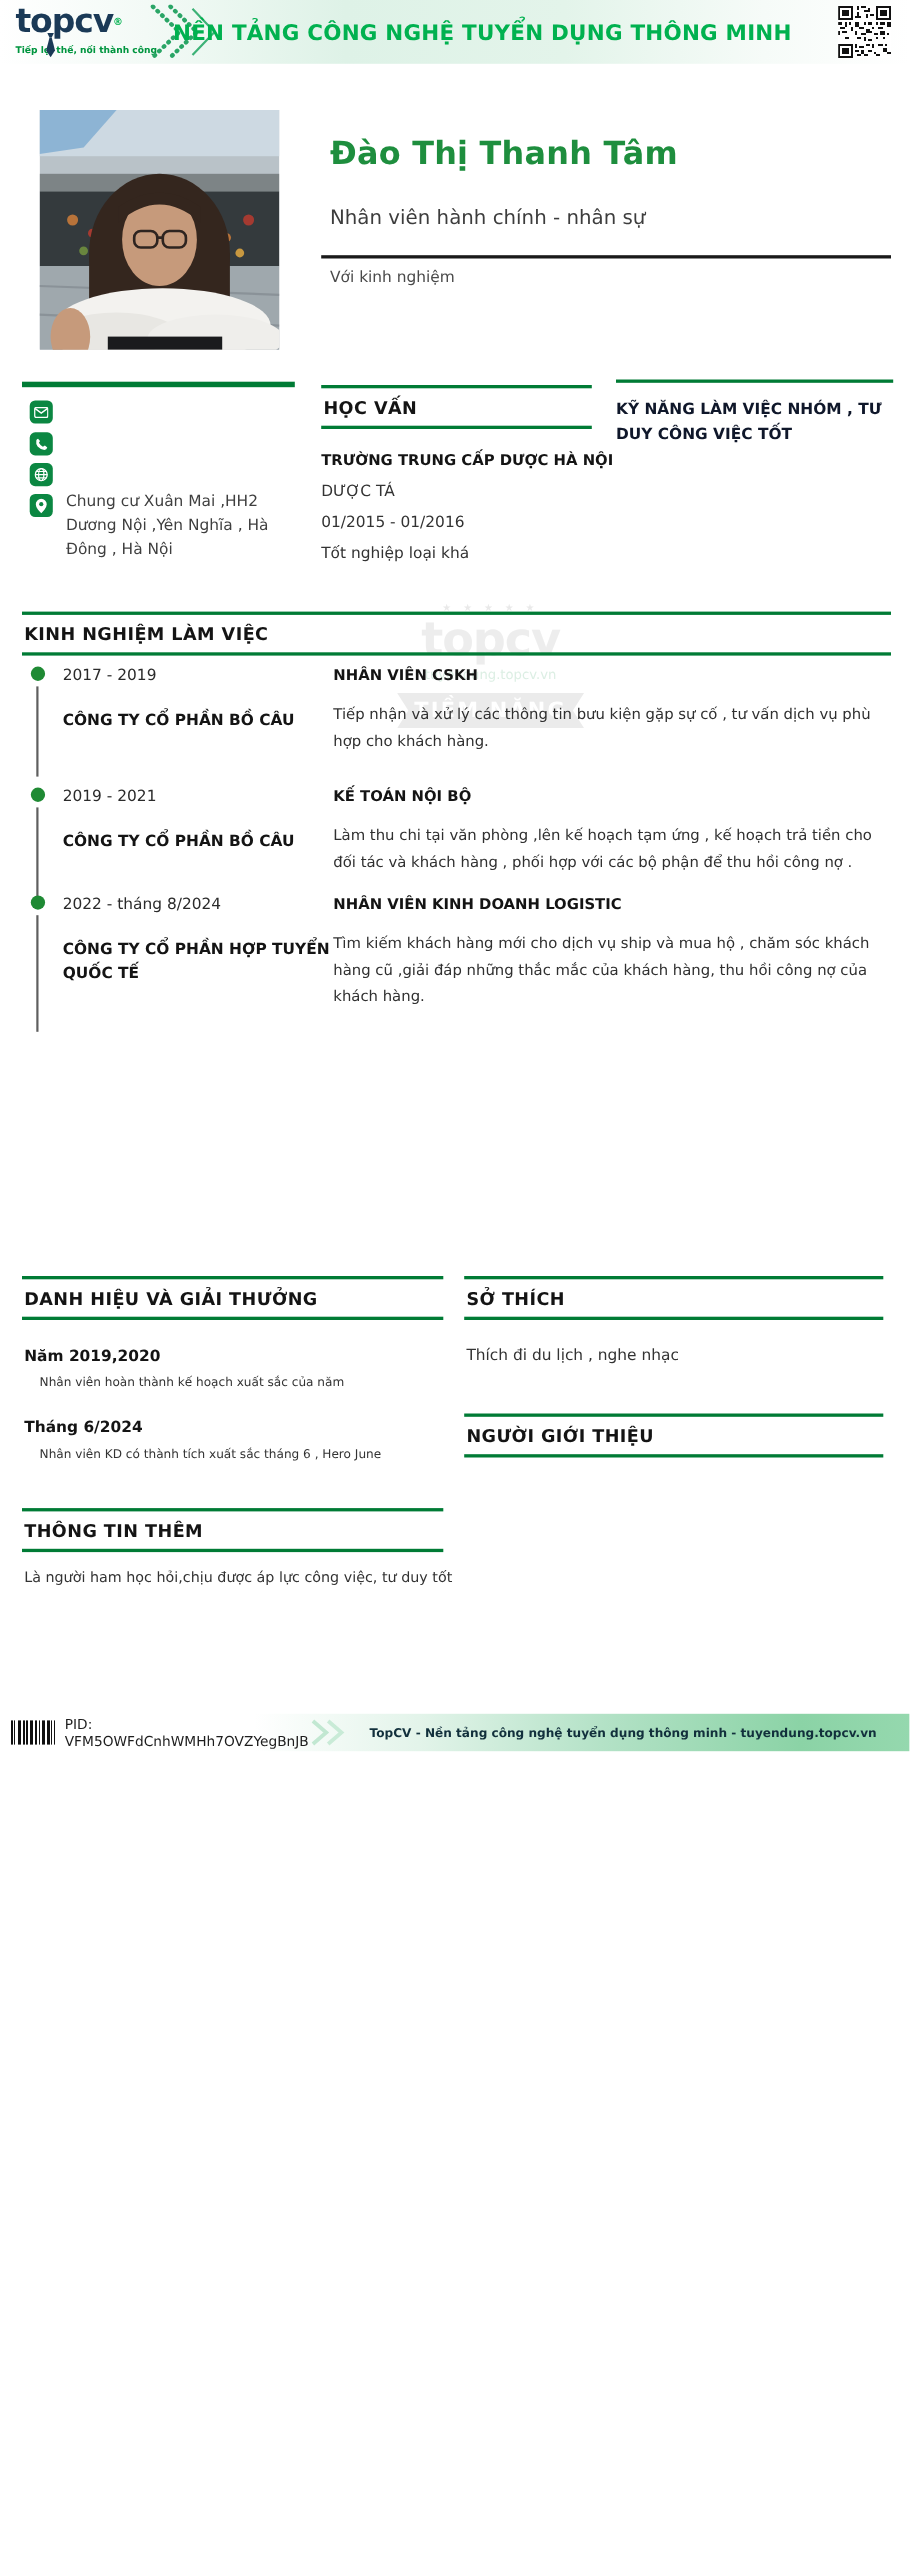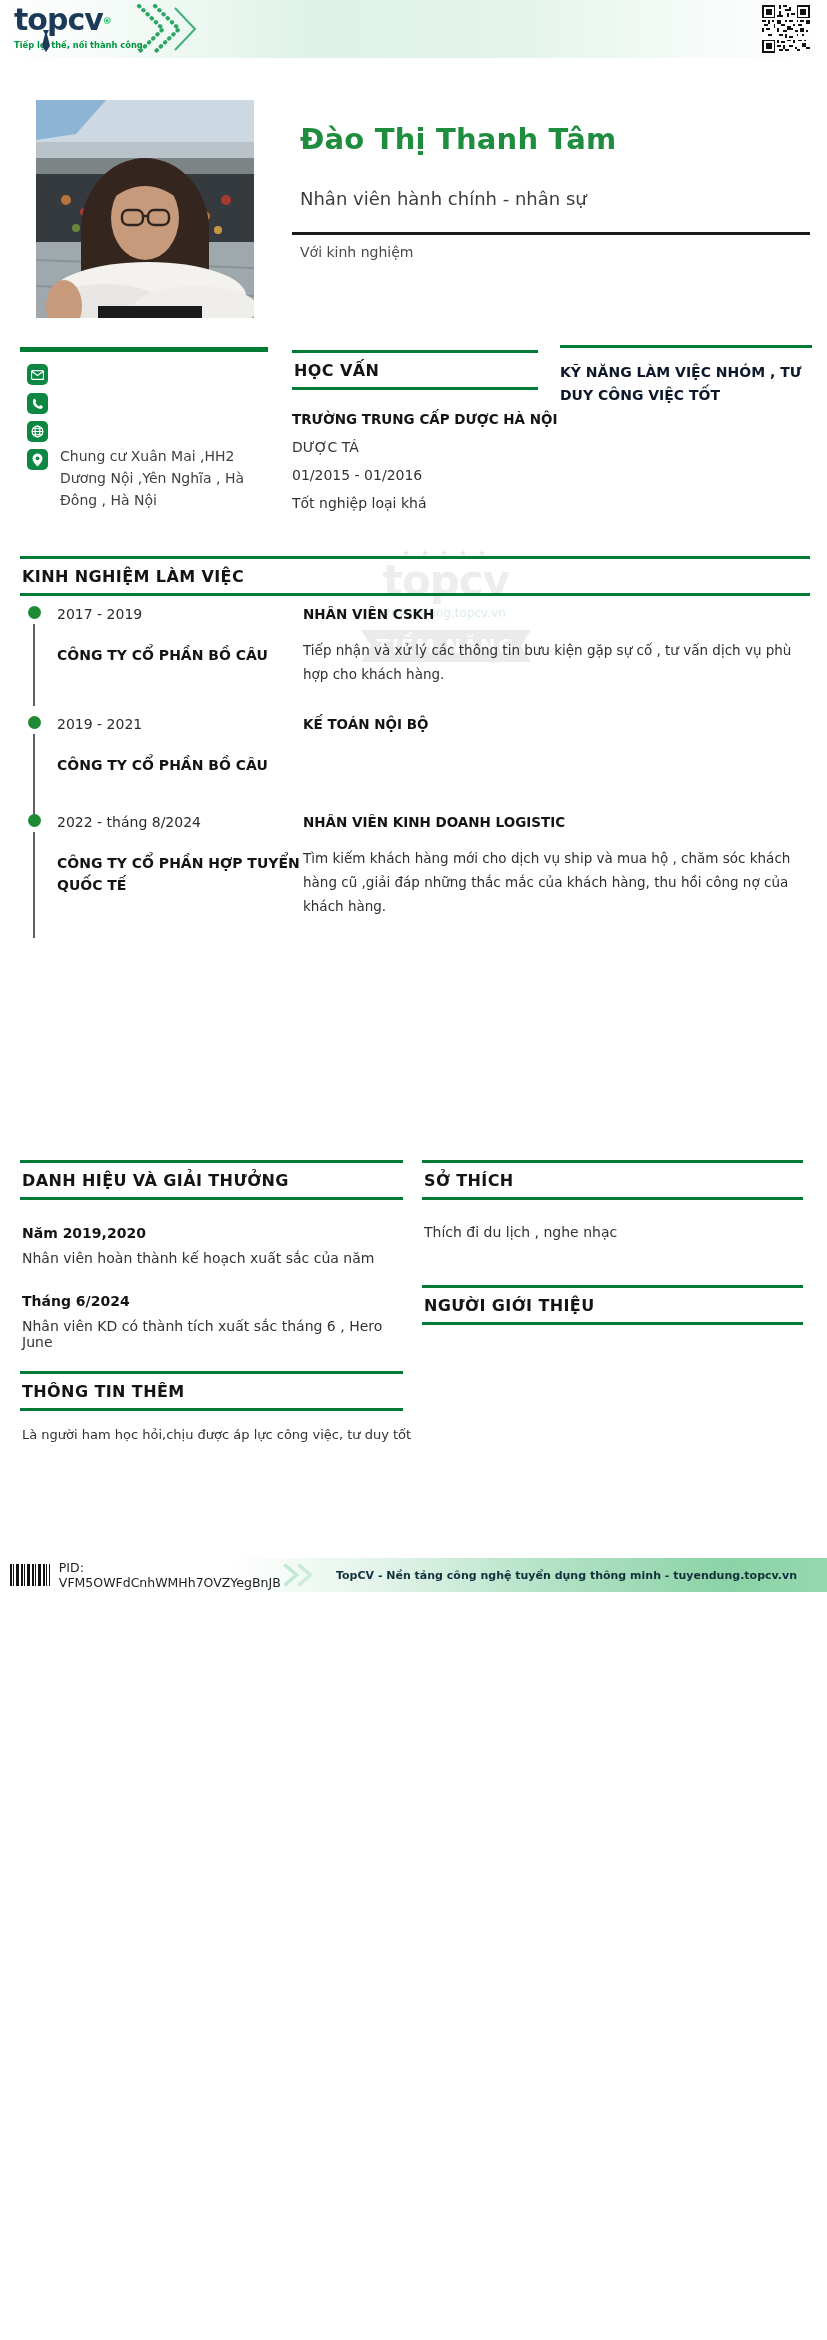--- a/index.html
+++ b/index.html
@@ -64,21 +64,21 @@
   .xp{position:absolute;left:0;right:0;}
   .xp .dot{position:absolute;left:8px;top:2px;width:13px;height:13px;border-radius:50%;background:#1f8a34;}
   .xp .vline{position:absolute;left:13px;top:20px;width:2px;background:#5f5f5f;}
   .xp-period{position:absolute;left:37px;top:2px;font-size:14px;color:#2b2b2b;white-space:nowrap;}
   .xp-company{position:absolute;left:37px;top:40px;width:246px;font-size:14px;font-weight:800;color:var(--ink);line-height:22px;}
   .xp-pos{position:absolute;left:283px;top:2px;font-size:13.5px;font-weight:800;color:var(--ink);white-space:nowrap;}
   .xp-desc{position:absolute;left:283px;top:34px;width:507px;font-size:13.5px;line-height:24px;color:#303030;}
   
   .awards{position:absolute;left:20px;top:1160px;width:383px;}
   .aw-time{margin:25px 0 0 2px;font-size:14px;font-weight:800;color:var(--ink);}
-  .aw-desc{margin:9px 0 0 2px;font-size:14px;color:#333;}
+  .aw-desc{margin:9px 0 0 16px;font-size:11px;color:#333;}
   .aw-gap{margin-top:27px;}
   .hobbies{position:absolute;left:422px;top:1160px;width:381px;}
   .hb-text{margin:24px 0 0 2px;font-size:14px;color:#333;}
   .refs{position:absolute;left:422px;top:1285px;width:381px;}
   .addl{position:absolute;left:20px;top:1371px;width:400px;}
   .ad-text{margin:16px 0 0 2px;font-size:13px;color:#333;}
   
   .footer{position:absolute;left:0;top:1558px;width:827px;height:34px;
     background:linear-gradient(90deg,#ffffff 0%,#ffffff 28%,#e3f4ea 46%,#b4e2c7 66%,#8bd3a6 88%,#95d8ae 100%);
     display:flex;align-items:center;}
@@ -102,20 +102,21 @@
         <polygon points="2,0 8,0 6,4 4,4" fill="#1b3a57"></polygon>
         <polygon points="4,4 6,4 9,16 5,22 1,16" fill="#1b3a57"></polygon>
       </svg>
       <div class="logo-tagline">Tiếp lợi thế, nối thành công</div>
     </div>
     <svg class="chevron-dots" width="72" height="50" viewBox="0 0 72 50">
       <polyline points="8,2 32,25 8,48" fill="none" stroke="#2aa566" stroke-width="4" stroke-dasharray="0.6,5.2" stroke-linecap="round"></polyline>
       <polyline points="24,2 48,25 24,48" fill="none" stroke="#2aa566" stroke-width="4" stroke-dasharray="0.6,5.2" stroke-linecap="round"></polyline>
       <polyline points="44,4 64,25 44,46" fill="none" stroke="#3db277" stroke-width="2"></polyline>
     </svg>
+    <div class="banner-title">NỀN TẢNG CÔNG NGHỆ TUYỂN DỤNG THÔNG MINH</div>
     <svg class="qr" viewBox="0 0 25 25" shape-rendering="crispEdges">
       <rect width="25" height="25" fill="#fff"></rect>
       <g fill="#111">
         <rect x="0" y="0" width="7" height="7"></rect>
           <rect x="18" y="0" width="7" height="7"></rect>
           <rect x="0" y="18" width="7" height="7"></rect>
       </g>
       <g fill="#fff">
         <rect x="1" y="1" width="5" height="5"></rect>
           <rect x="19" y="1" width="5" height="5"></rect>
@@ -285,20 +286,21 @@
       <div class="xp-pos">NHÂN VIÊN CSKH</div>
       <div class="xp-desc">Tiếp nhận và xử lý các thông tin bưu kiện gặp sự cố , tư vấn dịch vụ phù hợp cho khách hàng.</div>
     </div>
 
     <div class="xp" style="top:158px;height:104px">
       <span class="dot"></span>
       <span class="vline" style="height:82px"></span>
       <div class="xp-period">2019 - 2021</div>
       <div class="xp-company">CÔNG TY CỔ PHẦN BỒ CÂU</div>
       <div class="xp-pos">KẾ TOÁN NỘI BỘ</div>
+      <div class="xp-desc">Làm thu chi tại văn phòng ,lên kế hoạch tạm ứng , kế hoạch trả tiền cho đối tác và khách hàng , phối hợp với các bộ phận để thu hồi công nợ .</div>
     </div>
 
     <div class="xp" style="top:256px;height:130px">
       <span class="dot"></span>
       <span class="vline" style="height:106px"></span>
       <div class="xp-period">2022 - tháng 8/2024</div>
       <div class="xp-company">CÔNG TY CỔ PHẦN HỢP TUYỂN QUỐC TẾ</div>
       <div class="xp-pos">NHÂN VIÊN KINH DOANH LOGISTIC</div>
       <div class="xp-desc">Tìm kiếm khách hàng mới cho dịch vụ ship và mua hộ , chăm sóc khách hàng cũ ,giải đáp những thắc mắc của khách hàng, thu hồi công nợ của khách hàng.</div>
     </div>

